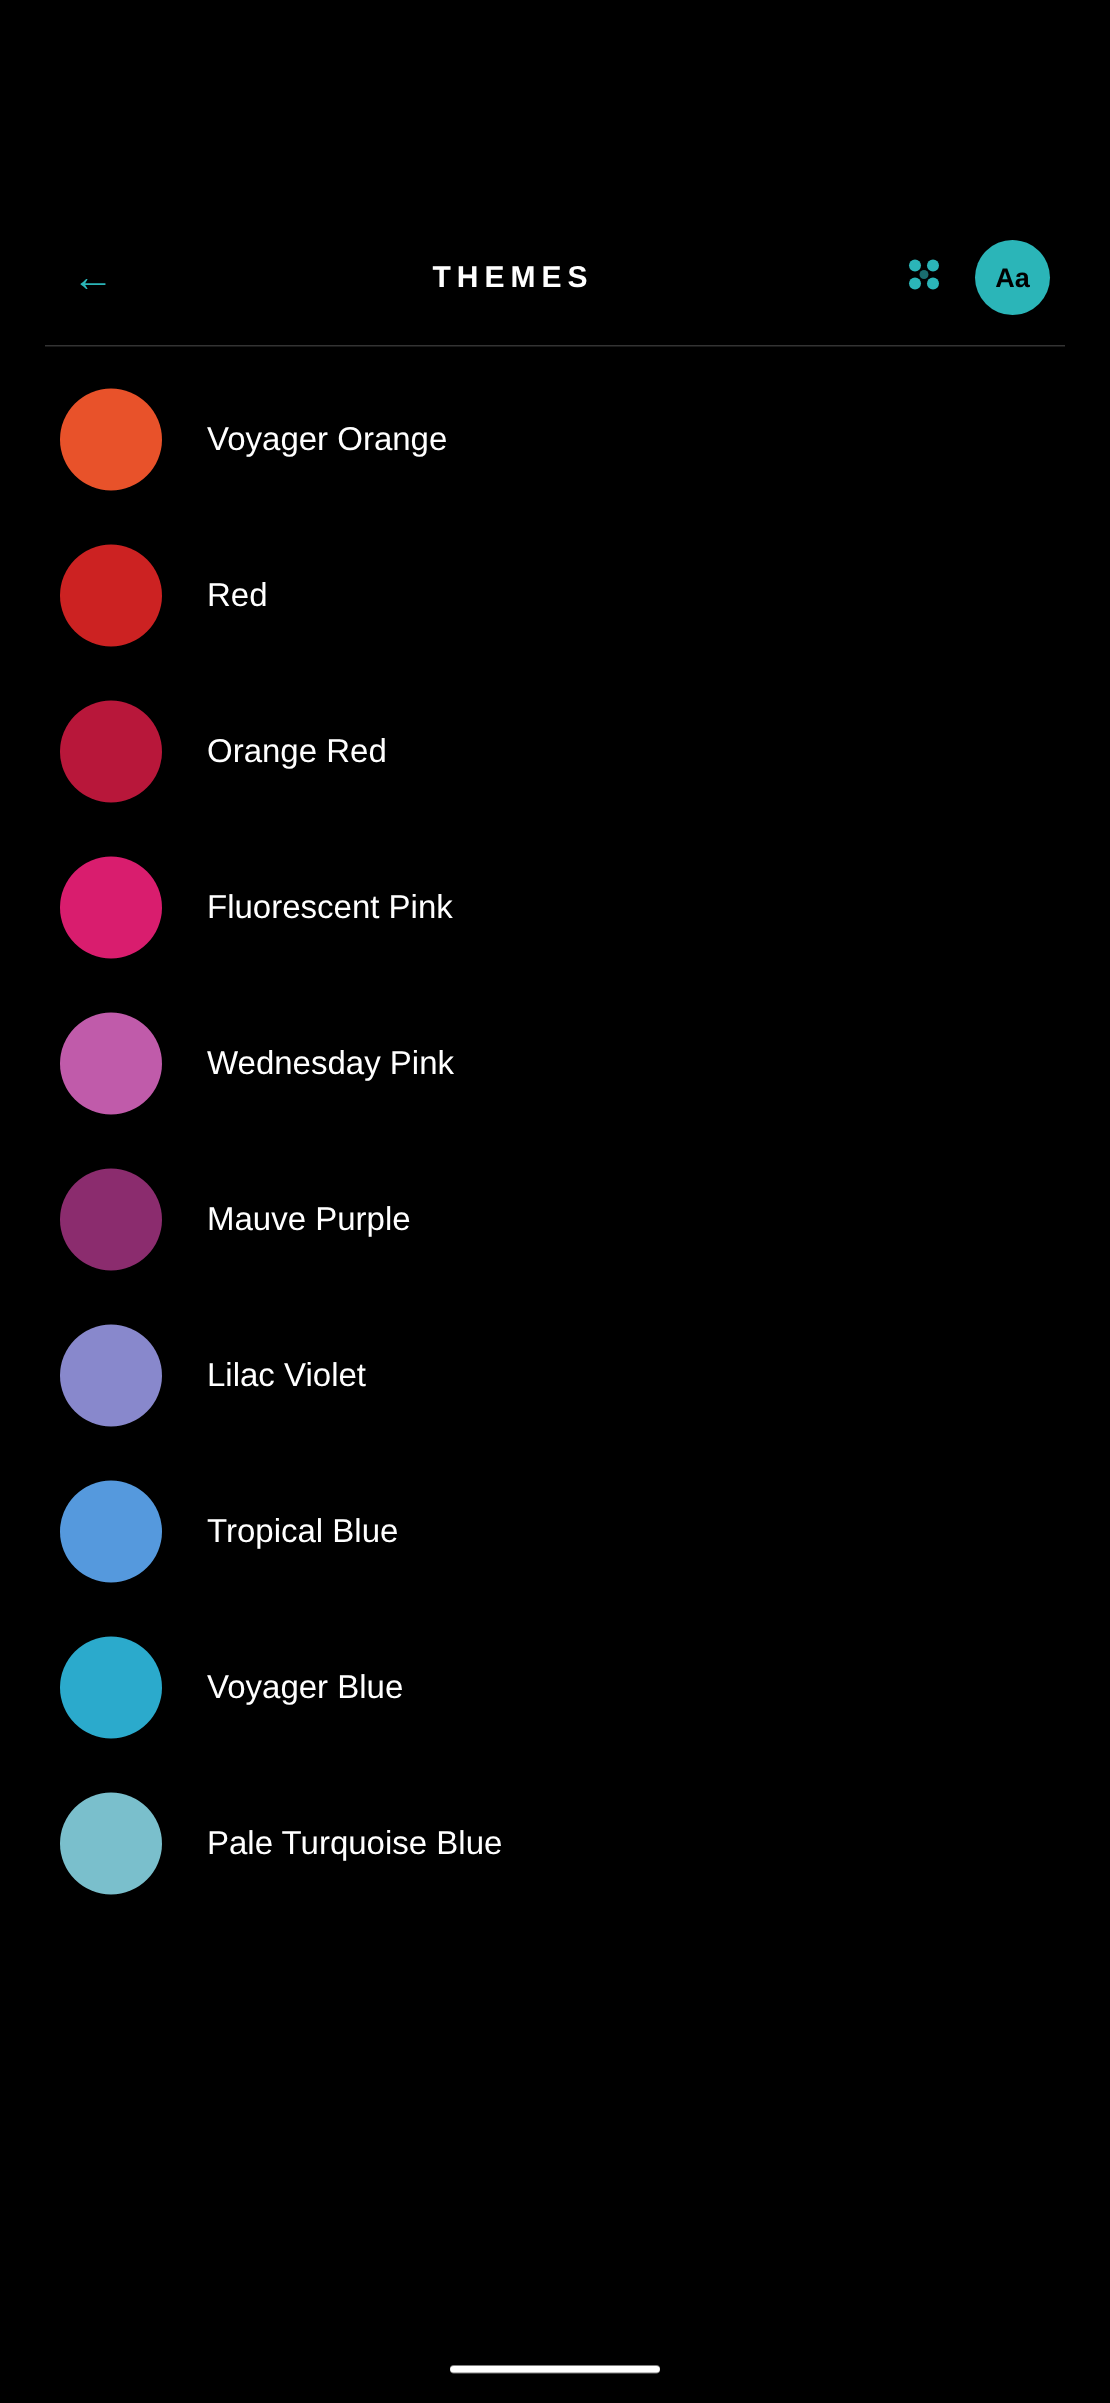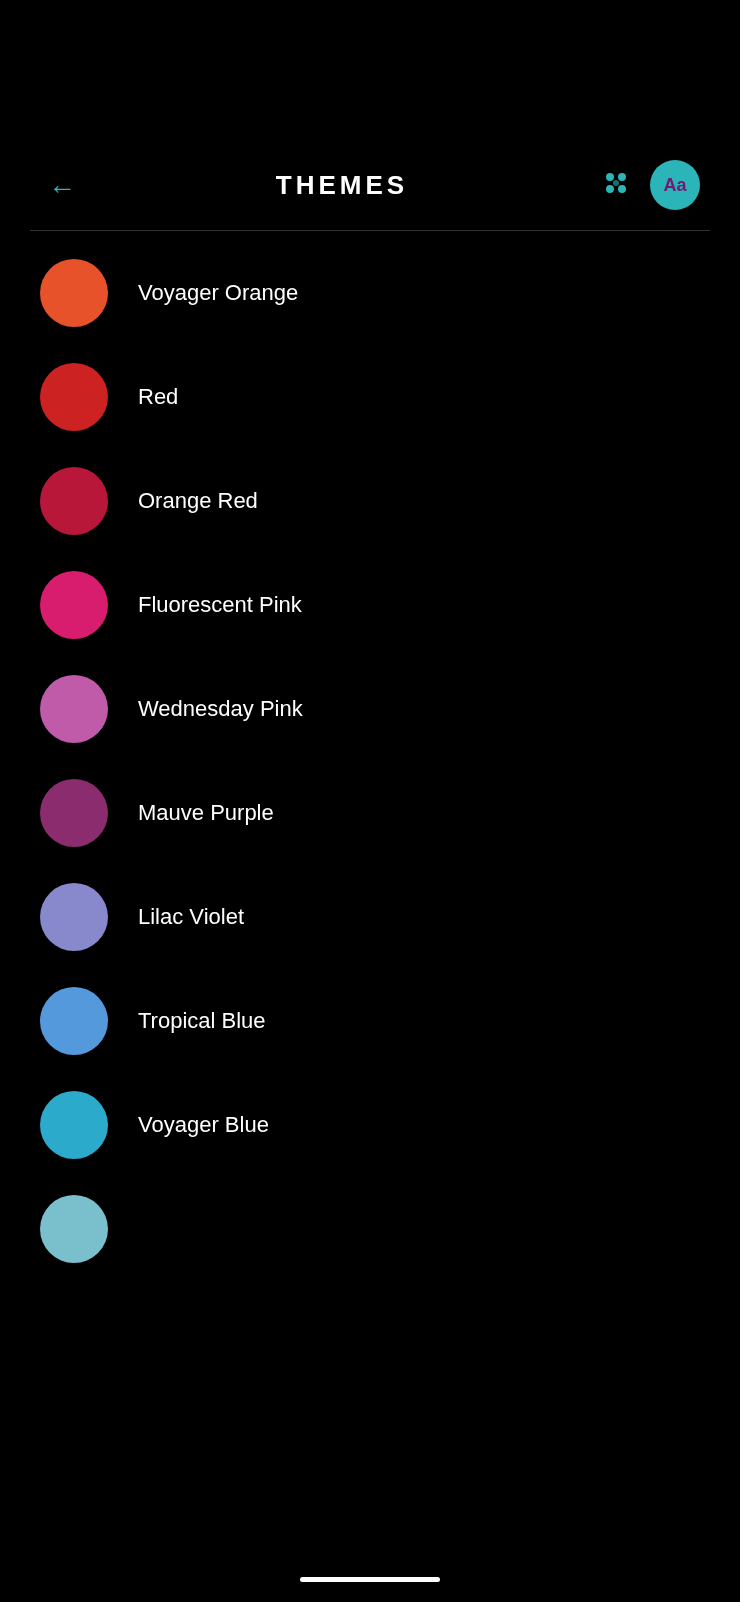--- a/index.html
+++ b/index.html
@@ -34,21 +34,21 @@
       height: 44px;
     }
 
     .back-arrow {
       color: #2bb5b8;
       font-size: 28px;
       line-height: 1;
     }
 
     .header-title {
-      font-size: 26px;
+      font-size: 20px;
       font-weight: 700;
       letter-spacing: 4px;
       color: #ffffff;
       text-align: center;
       flex: 1;
     }
 
     .header-icons {
       display: flex;
       align-items: center;
@@ -76,21 +76,21 @@
       background-color: #2bb5b8;
       display: flex;
       align-items: center;
       justify-content: center;
       cursor: pointer;
     }
 
     .avatar-text {
       font-size: 18px;
       font-weight: 600;
-      color: #701a75;
+      color: #000000;
     }
 
     .divider {
       height: 1px;
       background-color: #333333;
       margin: 0 30px;
     }
 
     .color-list {
       padding: 10px 0;
@@ -187,17 +187,18 @@
     <div class="color-item">
       <div class="color-circle" style="background-color: rgb(85, 153, 221);"></div>
       <span class="color-name">Tropical Blue</span>
     </div>
     <div class="color-item">
       <div class="color-circle" style="background-color: rgb(43, 170, 204);"></div>
       <span class="color-name">Voyager Blue</span>
     </div>
     <div class="color-item">
       <div class="color-circle" style="background-color: rgb(122, 191, 204);"></div>
+      <span class="color-name">Pale Turquoise Blue</span>
     </div>
     <div class="color-item"></div>
   </div>
 
 <div class="bottom-bar"></div>
 
 </body></html>

